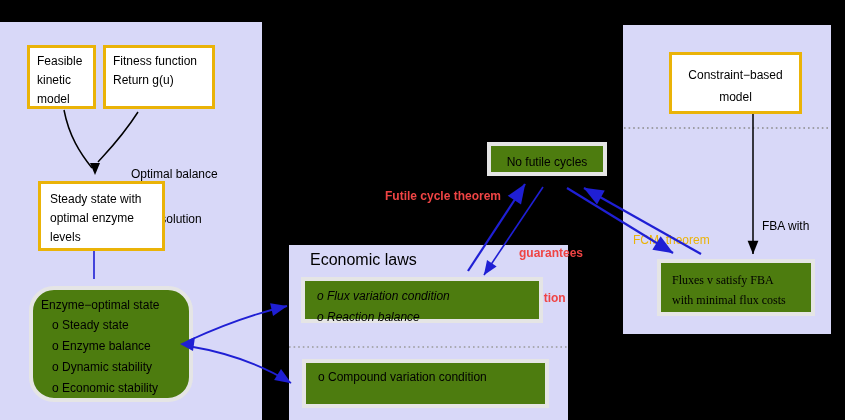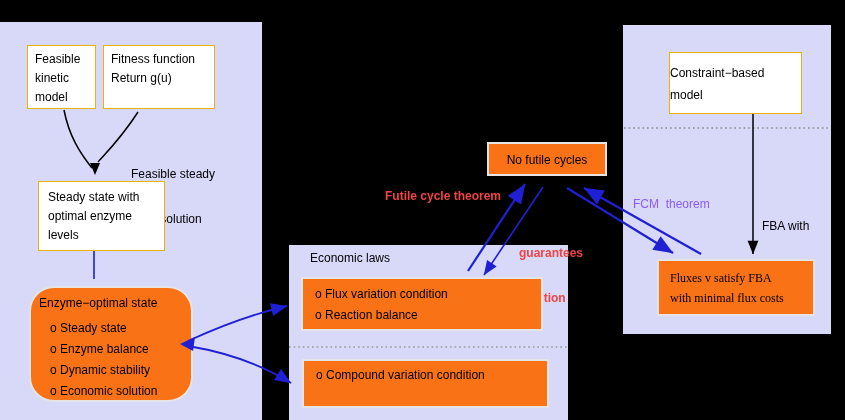--- a/index.html
+++ b/index.html
@@ -2,27 +2,27 @@
 <html><head>
 <meta charset="utf-8">
 <style>
   html,body{margin:0;padding:0;background:#000;}
   #stage{
     position:relative;width:845px;height:420px;background:#000;overflow:hidden;
     font-family:"Liberation Sans", sans-serif;color:#000;
   }
   .panel{position:absolute;background:#d8d8f8;}
   .box{position:absolute;box-sizing:border-box;font-size:12px;line-height:19px;}
-  .white-box{background:#ffffff;border:1px solid #eab308;padding:4px 0 0 7px;}
-  .purple-box{background:#f97316;border:2px solid #e5e5e5;}
+  .white-box{background:#ffffff;border:3px solid #eab308;padding:4px 0 0 7px;}
+  .purple-box{background:#4d7c0f;border:4px solid #e5e5e5;}
   .line{white-space:pre;}
   .label{position:absolute;font-size:12px;line-height:15px;white-space:pre;}
-  .blue{color:#8b5cf6;}
+  .blue{color:#eab308;margin-top:36px;}
   .blue-bold{color:#ef4444;font-weight:bold;}
-  #economic-title{position:absolute;left:310px;top:251px;font-size:12px;}
+  #economic-title{position:absolute;left:310px;top:251px;font-size:16px;}
   #arrow-layer{position:absolute;left:0;top:0;z-index:6;pointer-events:none;}
   .z2{z-index:2;}
 </style>
 </head>
 <body>
 
 <div id="stage">
 
   <div class="panel" style="left:0;top:22px;width:262px;height:398px;"></div>
   <div class="panel" style="left:289px;top:245px;width:279px;height:175px;"></div>
@@ -33,63 +33,63 @@
     <div class="line">kinetic</div>
     <div class="line">model</div>
   </div>
 
   <div class="box white-box z2" style="left:103px;top:45px;width:112px;height:64px;">
     <div class="line">Fitness function</div>
     <div class="line">Return g(u)</div>
   </div>
 
   <div class="label" style="left:131px;top:137px;">
-    <div class="line">Feasible steady</div>
+    <div class="line">Optimal balance</div>
     <div class="line">state solution</div>
   </div>
 
   <div class="box white-box z2" style="left:38px;top:181px;width:127px;height:70px;padding-top:6px;padding-left:9px;">
     <div class="line">Steady state with</div>
     <div class="line">optimal enzyme</div>
     <div class="line">levels</div>
   </div>
 
   <div class="box purple-box z2" style="left:29px;top:286px;width:164px;height:116px;padding:6px 0 0 8px;border-radius:25px;">
     <div class="line">Enzyme−optimal state</div>
-    <div style="margin-top:5px;margin-left:11px;line-height:21px;">
+    <div style="margin-left:11px;line-height:21px;">
       <div class="line">o Steady state</div>
       <div class="line">o Enzyme balance</div>
       <div class="line">o Dynamic stability</div>
-      <div class="line">o Economic solution</div>
+      <div class="line">o Economic stability</div>
     </div>
   </div>
 
   <div id="economic-title">Economic laws</div>
 
-  <div class="box purple-box z2" style="left:301px;top:277px;width:242px;height:54px;padding:5px 0 0 12px;line-height:21px;">
+  <div class="box purple-box z2" style="left:301px;top:277px;width:242px;height:46px;padding:5px 0 0 12px;line-height:21px;font-style:italic;">
     <div class="line">o Flux variation condition</div>
     <div class="line">o Reaction balance</div>
   </div>
 
   <div class="box purple-box z2" style="left:302px;top:359px;width:247px;height:49px;padding:4px 0 0 12px;line-height:21px;">
     <div class="line">o Compound variation condition</div>
   </div>
 
   <div class="box purple-box z2" style="left:487px;top:142px;width:120px;height:34px;text-align:center;line-height:32px;">No futile cycles</div>
 
   <div class="label blue-bold" style="left:385px;top:189px;">Futile cycle theorem</div>
 
   <div class="label blue-bold" style="left:519px;top:216px;">
     <div class="line">guarantees</div>
     <div class="line">solution</div>
   </div>
 
   <div class="label blue" style="left:633px;top:197px;">FCM  theorem</div>
 
-  <div class="box white-box z2" style="left:669px;top:52px;width:133px;height:62px;text-align:left;padding:9px 0 0 0;line-height:22px;">
+  <div class="box white-box z2" style="left:669px;top:52px;width:133px;height:62px;text-align:center;padding:9px 0 0 0;line-height:22px;">
     <div class="line">Constraint−based</div>
     <div class="line">model</div>
   </div>
 
   <div class="label" style="left:762px;top:176px;line-height:20px;">
     <div class="line">FBA with</div>
     <div class="line">minimal</div>
     <div class="line">flux costs</div>
   </div>
 

